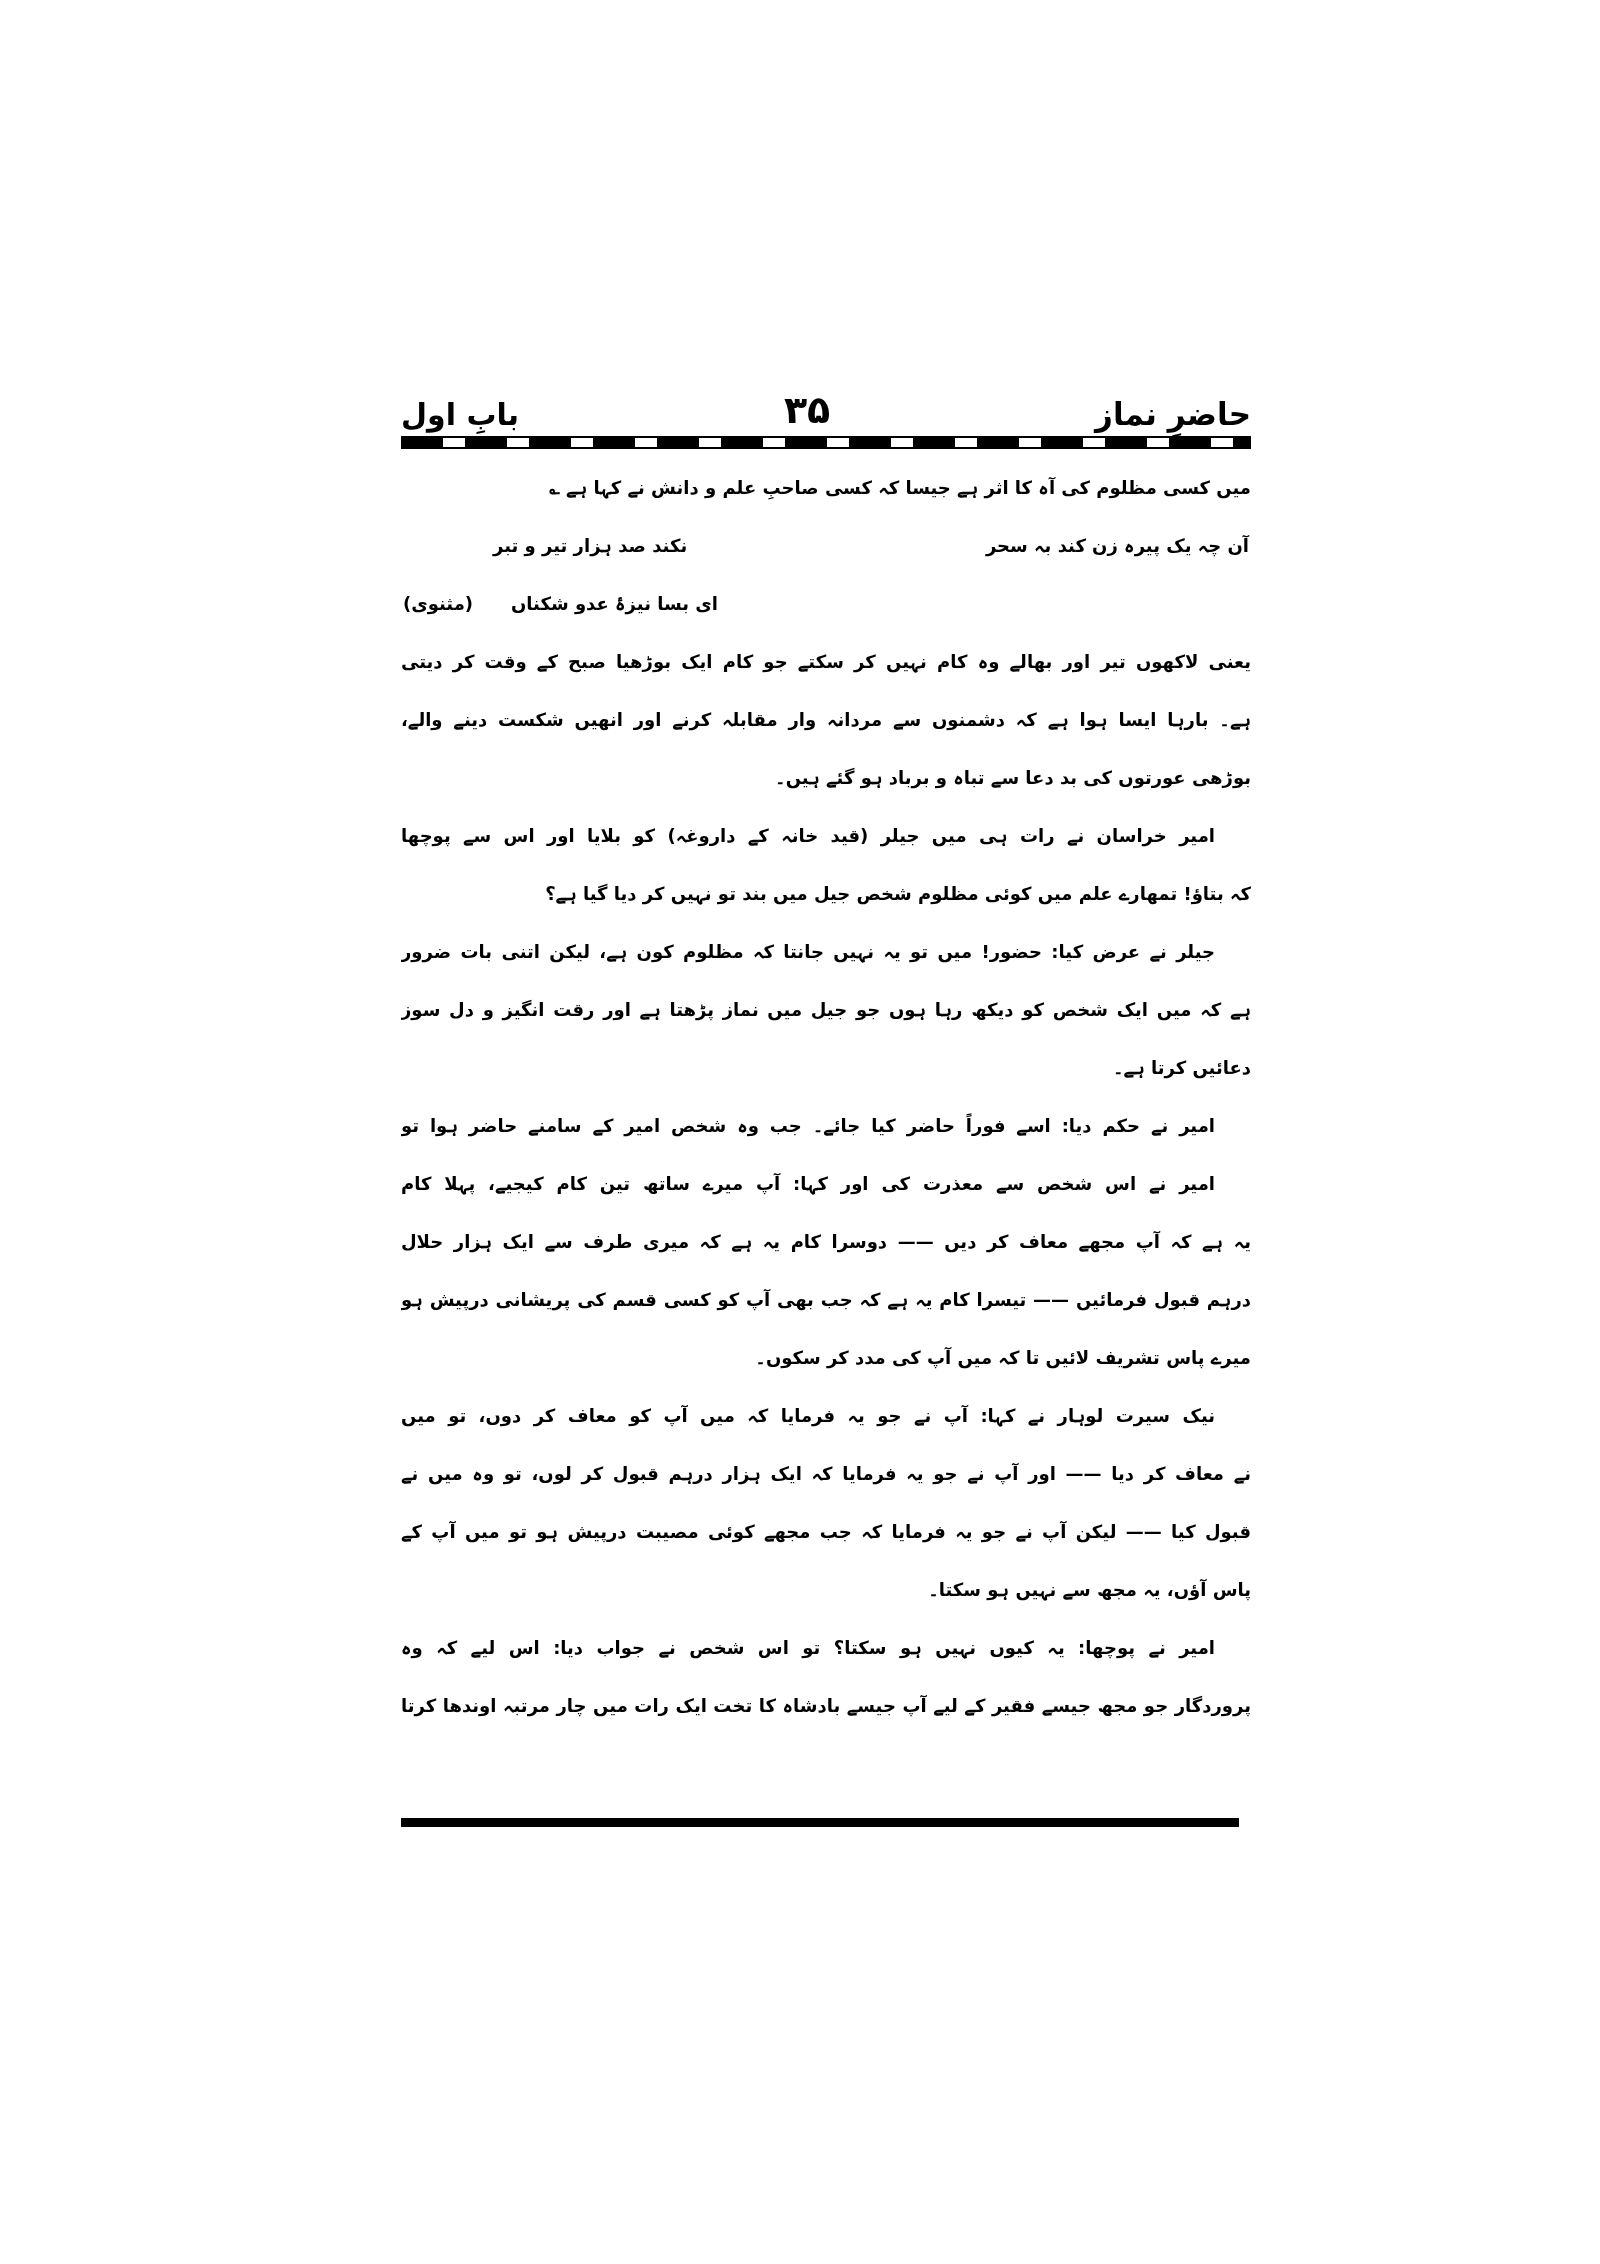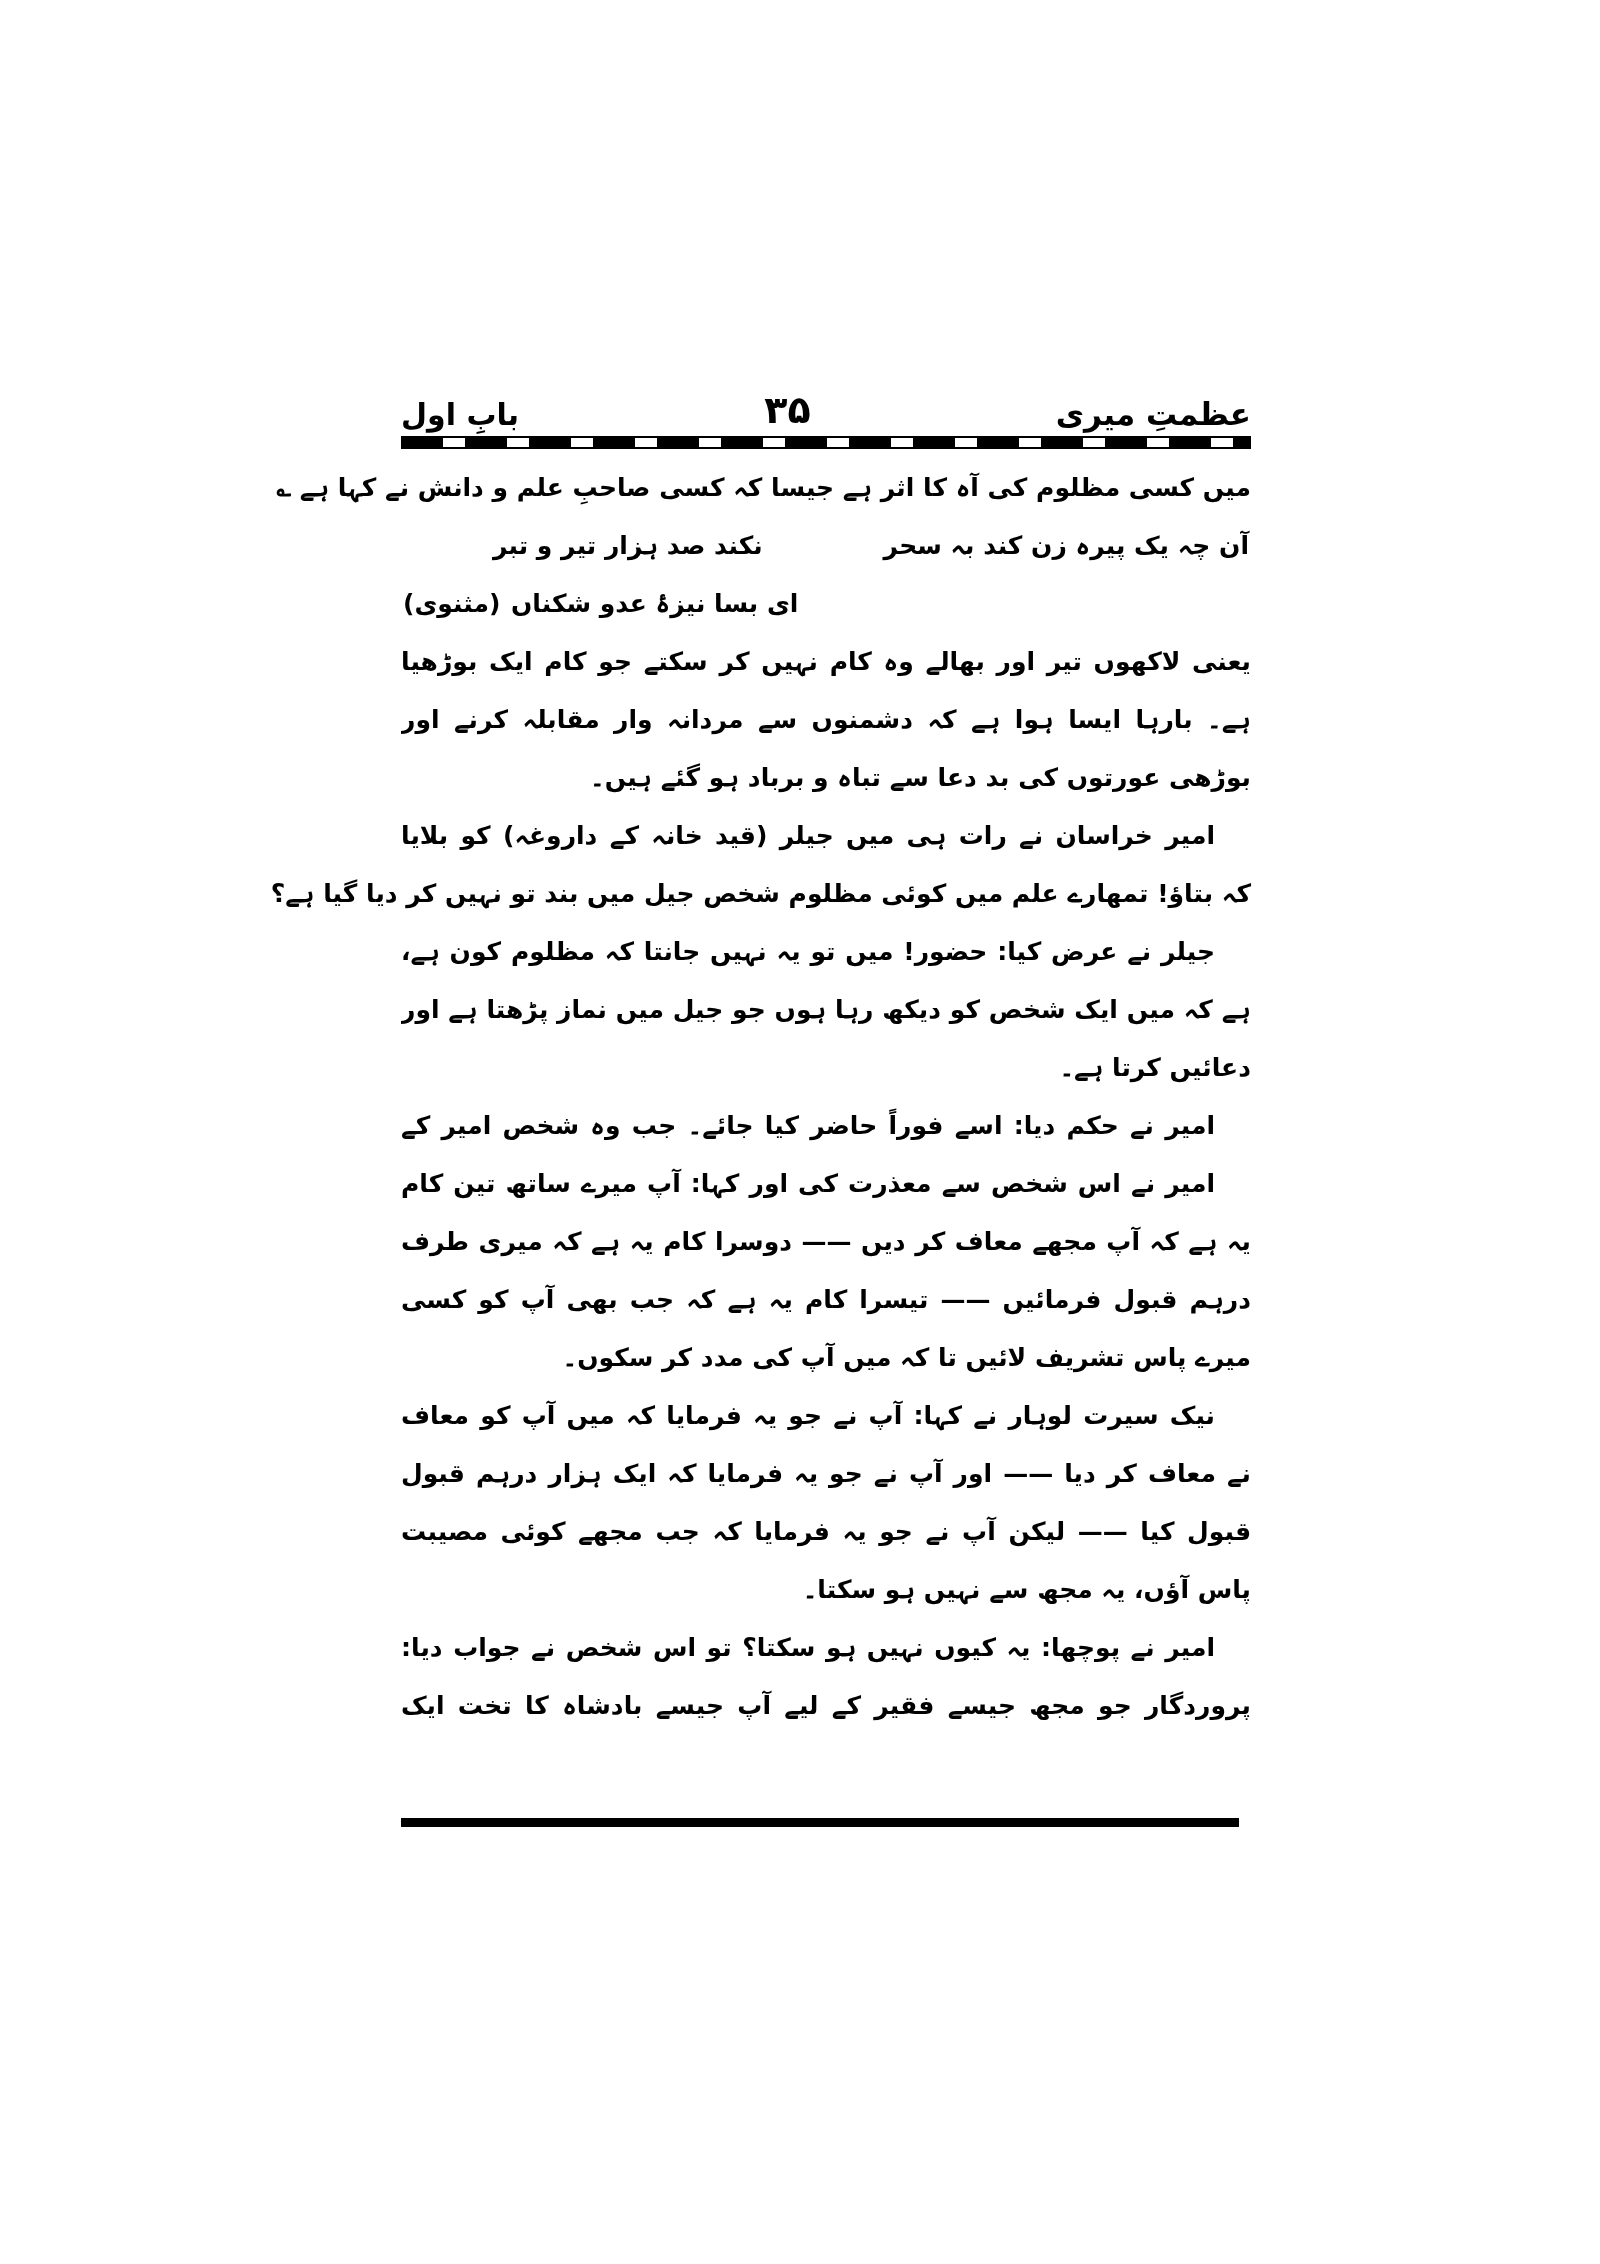--- a/index.html
+++ b/index.html
@@ -36,21 +36,21 @@
     margin-top:4px;
     height:9px;
     border-top:2px solid #000;
     border-bottom:2px solid #000;
     background:repeating-linear-gradient(90deg,#000 0 42px,#fff 42px 64px);
   }
   
   .body{
     direction:rtl;
     margin-top:10px;
-    font-size:25px;
+    font-size:18px;
     font-weight:bold;
     line-height:58px;
   }
   .line{
     height:58px;
     white-space:nowrap;
   }
   .just{
     text-align:justify;
     text-align-last:justify;
@@ -77,21 +77,21 @@
 </style>
 </head>
 <body>
 
 <div class="page">
   <div class="content">
 
     <div class="header">
       <span class="chapter">بابِ اول</span>
       <span class="pagenum">۳۵</span>
-      <span class="booktitle">عظمتِ میری</span>
+      <span class="booktitle">حاضرِ نماز</span>
     </div>
 
     <div class="dashed-rule"></div>
 
     <div class="body">
       <div class="line end">میں کسی مظلوم کی آہ کا اثر ہے جیسا کہ کسی صاحبِ علم و دانش نے کہا ہے ؎</div>
 
       <div class="line couplet c1">
         <span class="hem-r">آن چہ یک پیرہ زن کند بہ سحر</span>
         <span class="hem-l">نکند صد ہزار تیر و تبر</span>

